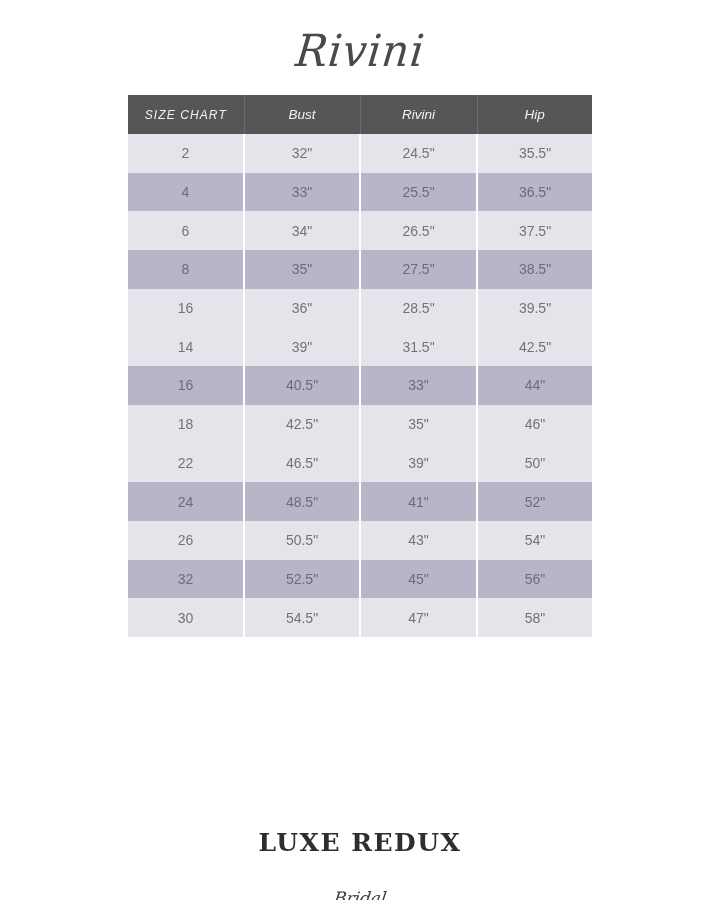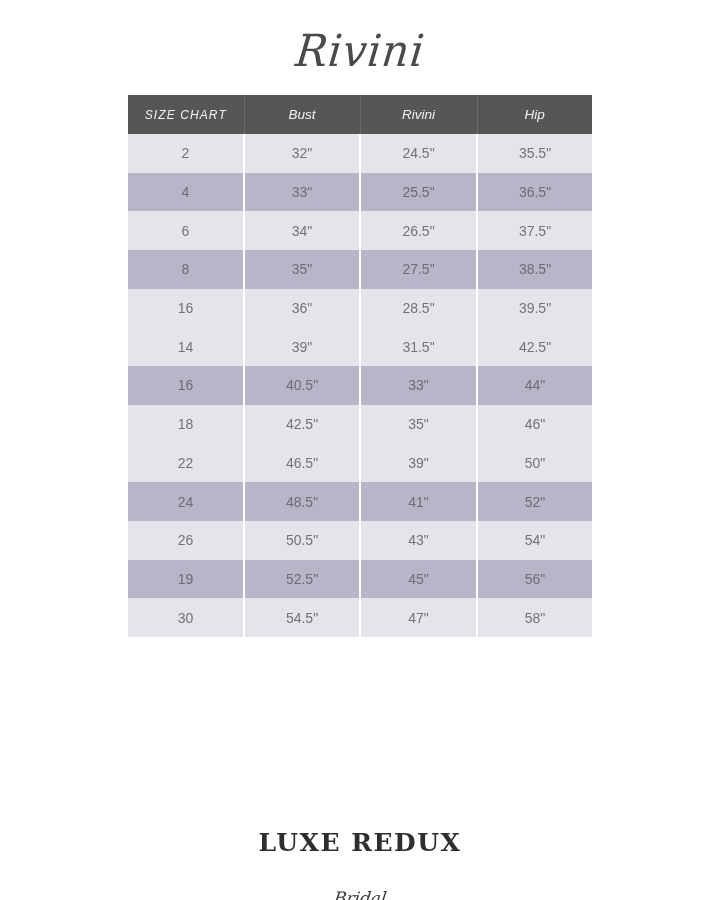--- a/index.html
+++ b/index.html
@@ -203,21 +203,21 @@
           <td>41"</td>
           <td>52"</td>
         </tr>
         <tr class="row-light">
           <td>26</td>
           <td>50.5"</td>
           <td>43"</td>
           <td>54"</td>
         </tr>
         <tr class="row-dark">
-          <td>19</td>
+          <td>32</td>
           <td>52.5"</td>
           <td>45"</td>
           <td>56"</td>
         </tr>
         <tr class="row-light">
           <td>30</td>
           <td>54.5"</td>
           <td>47"</td>
           <td>58"</td>
         </tr>

